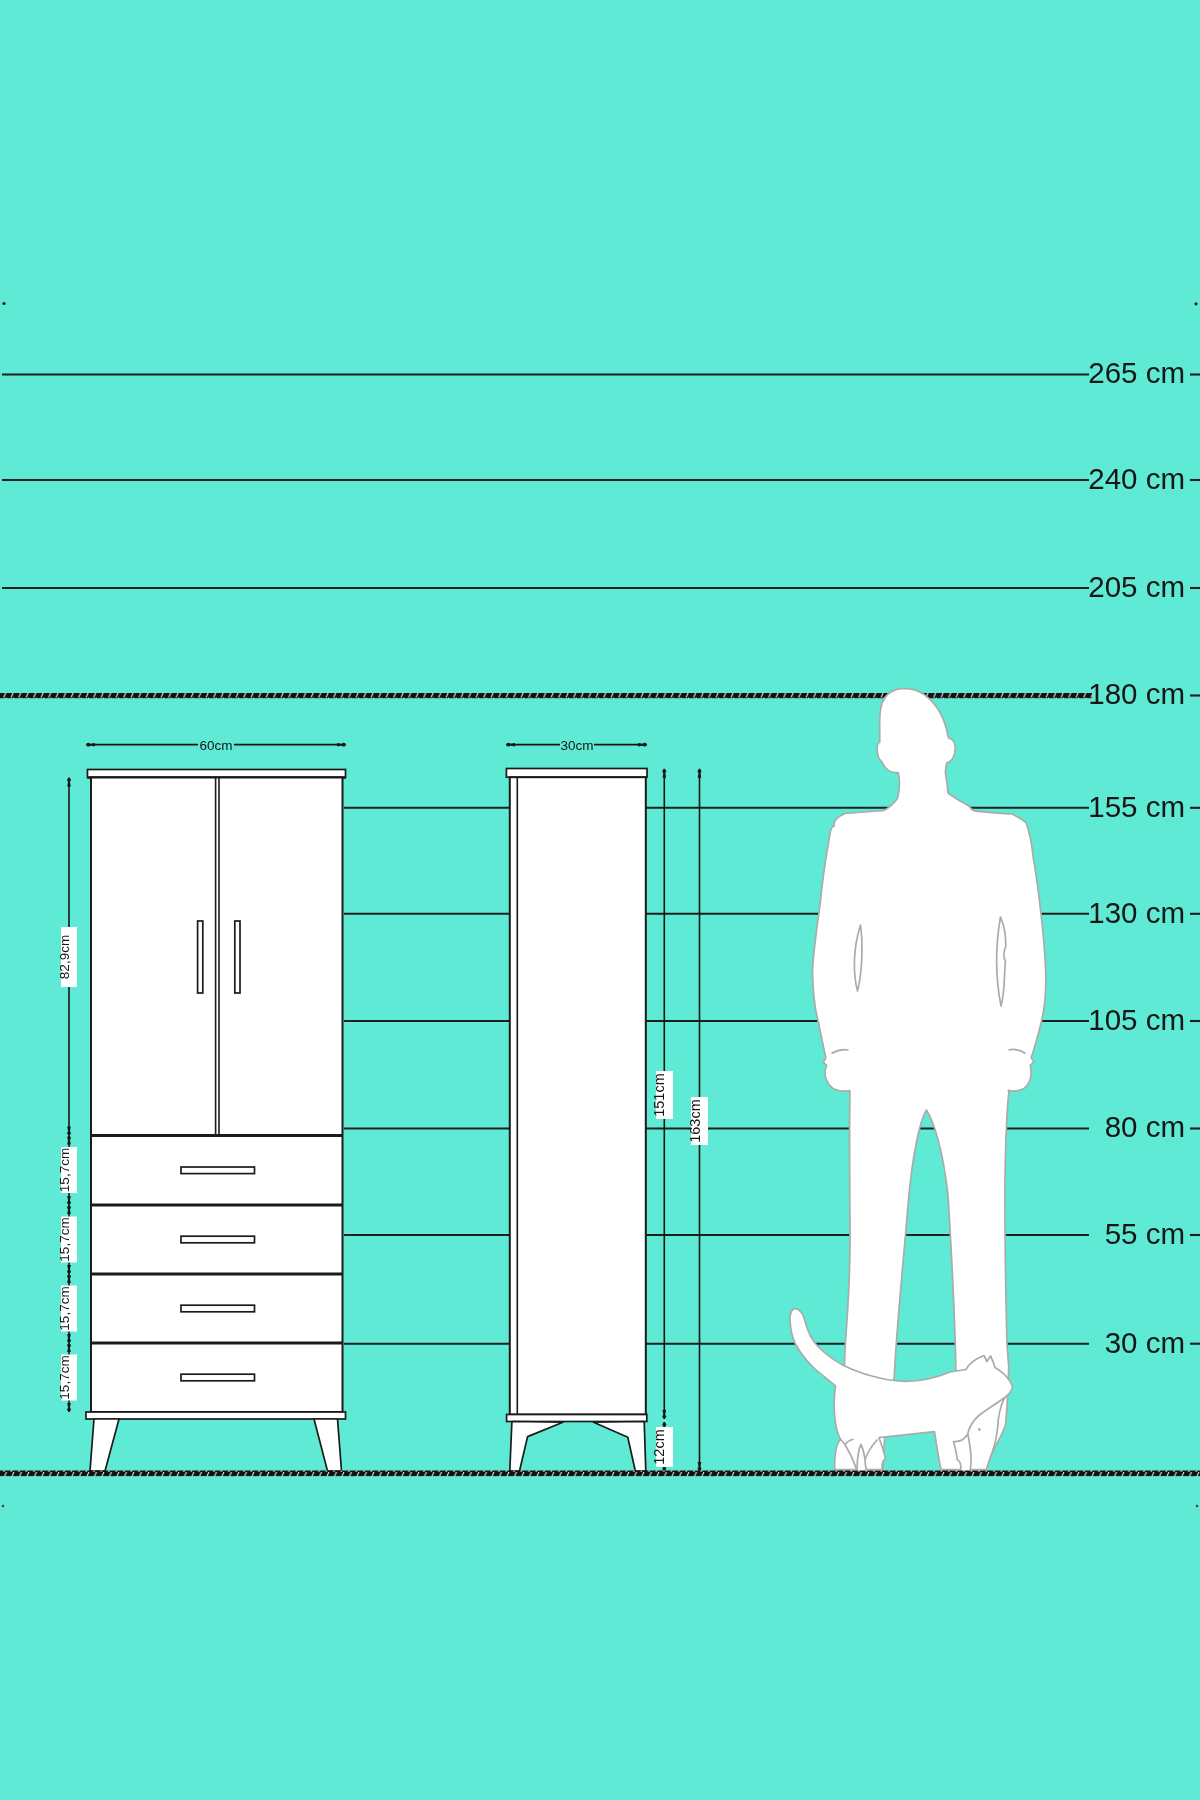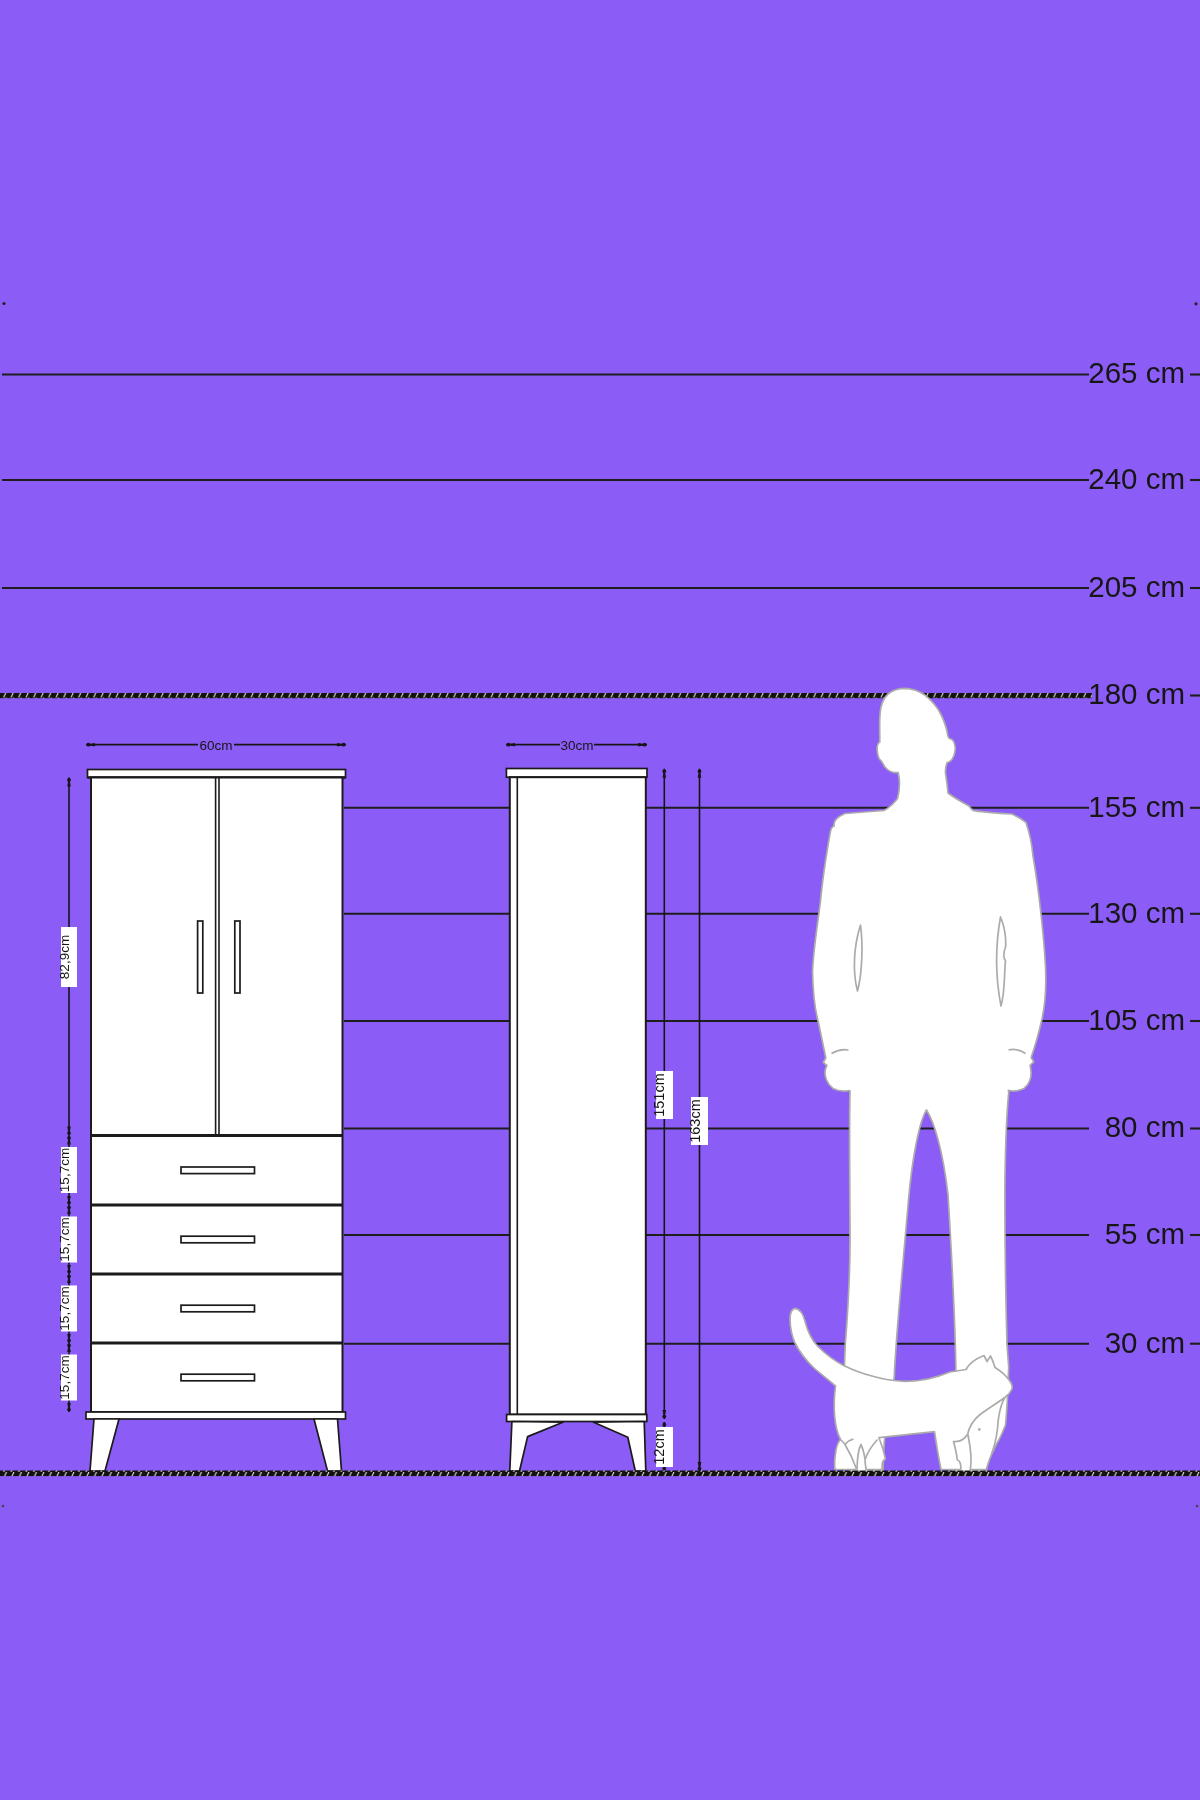--- a/index.html
+++ b/index.html
@@ -1,16 +1,16 @@
 <!DOCTYPE html>
 <html><head>
 <meta charset="utf-8">
 <style>
   html,body{margin:0;padding:0;background:#fff;}
-  #page{width:1200px;height:1800px;position:relative;background:#8b5cf6;overflow:hidden;}
+  #page{width:1200px;height:1800px;position:relative;background:#5eead4;overflow:hidden;}
   svg{display:block;}
   text{font-family:"Liberation Sans", sans-serif;}
 </style>
 </head>
 <body>
 
 <div id="page">
 <svg width="1200" height="1800" viewBox="0 0 1200 1800" xmlns="http://www.w3.org/2000/svg">
 <defs>
 

